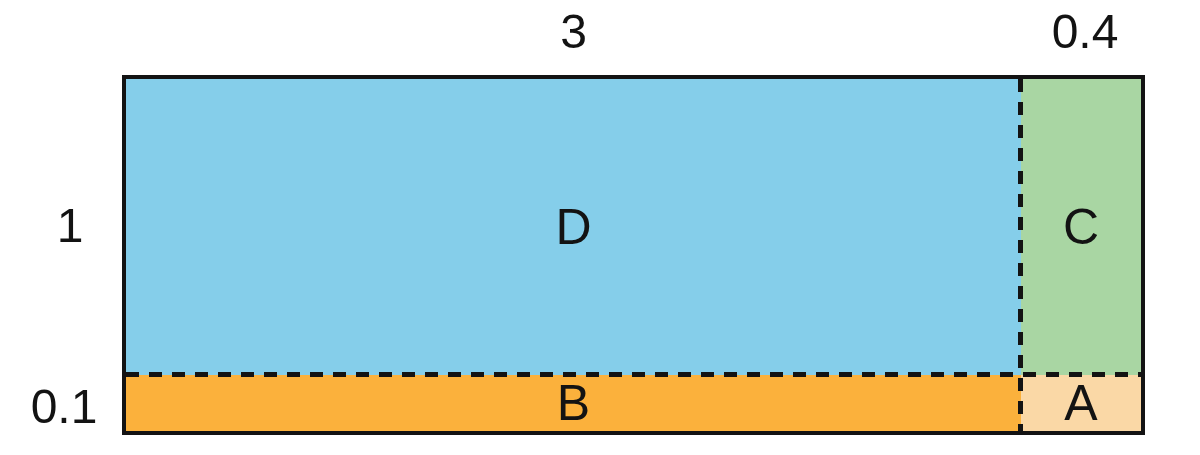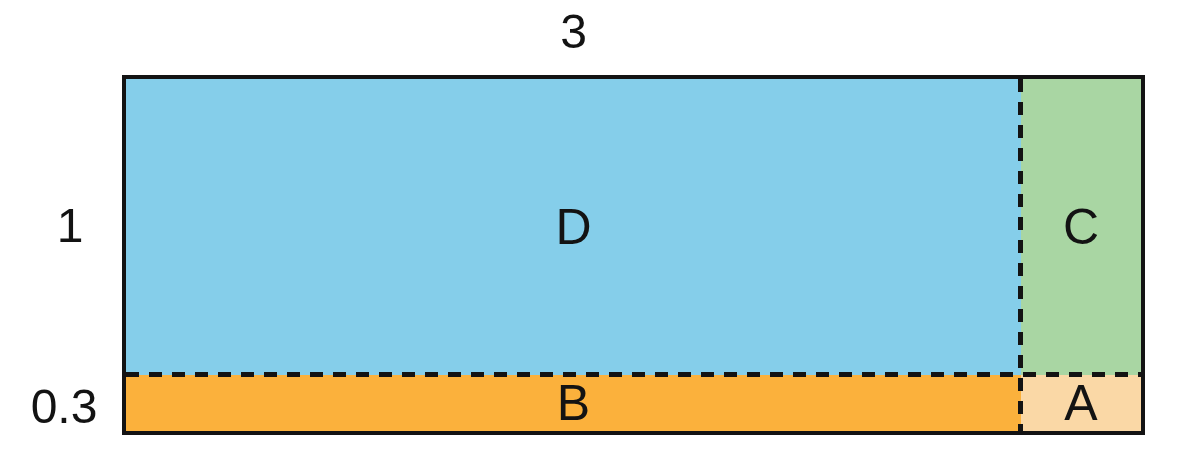--- a/index.html
+++ b/index.html
@@ -77,24 +77,25 @@
   .dim-left-tall  { left: 30px;   top: 200px; width: 80px;  }
   .dim-left-short { left: 16px;   top: 381px; width: 96px;  }
 </style>
 </head>
 <body>
 
 <div class="stage">
 
   <div class="dim-label dim-top-wide">3</div>
 
+  <div class="dim-label dim-top-narrow">0.4</div>
 
   <div class="dim-label dim-left-tall">1</div>
 
-  <div class="dim-label dim-left-short">0.3</div>
+  <div class="dim-label dim-left-short">0.1</div>
 
   <div class="rect">
 
     <div class="cell" style="background-color: rgb(133, 206, 234);">
       <span class="region-label">D</span>
     </div>
 
     <div class="cell" style="background-color: rgb(169, 214, 163);">
       <span class="region-label">C</span>
     </div>

